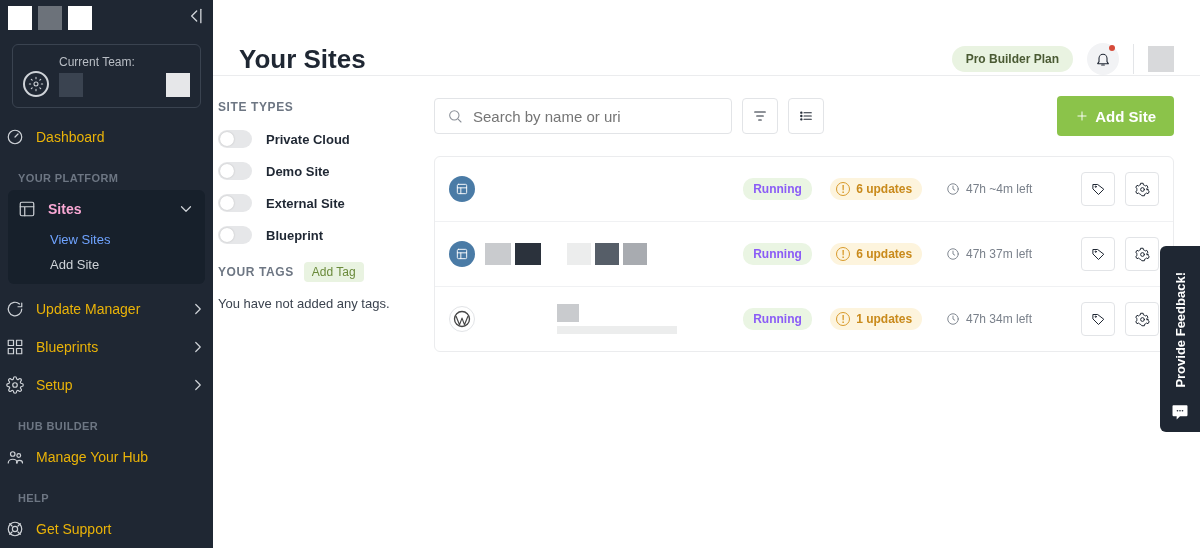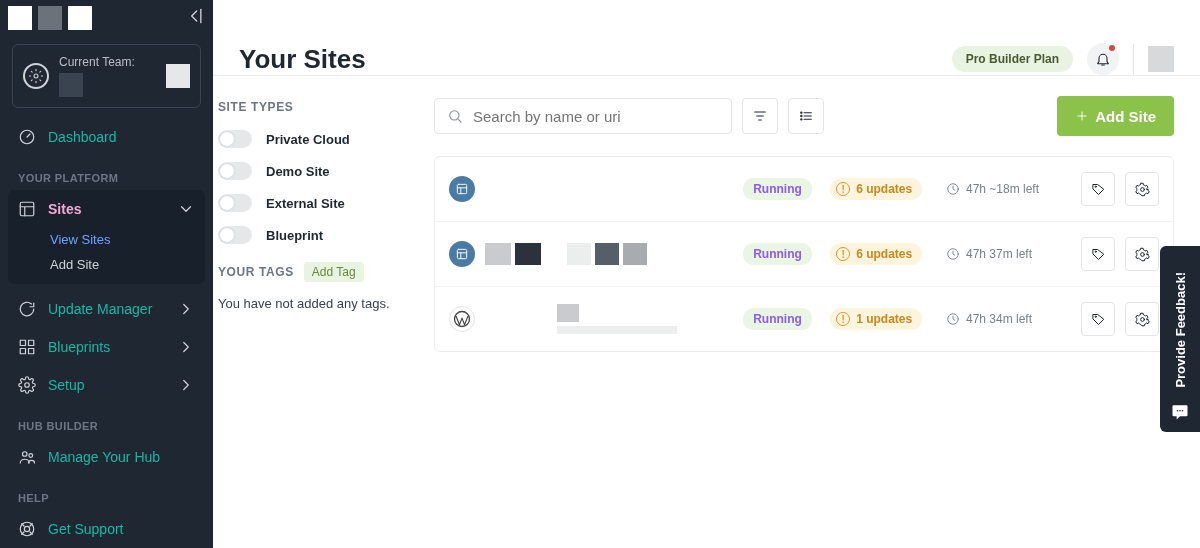--- a/index.html
+++ b/index.html
@@ -6,27 +6,27 @@
   html, body { width: 1200px; height: 548px; overflow: hidden; font-family: -apple-system, "Segoe UI", Helvetica, Arial, sans-serif; }
   body { display: flex; background: #fff; color: #1f2733; }
 
   
   .sidebar { width: 213px; background: #1f2733; color: #cfd3d8; flex-shrink: 0; display: flex; flex-direction: column; font-size: 14px; }
   .sb-top { height: 45px; display: flex; align-items: flex-start; padding: 6px 8px 0 8px; }
   .sb-logo-boxes { display: flex; gap: 6px; }
   .sb-logo-boxes span { width: 24px; height: 24px; background: #fff; display: inline-block; }
   .sb-logo-boxes span.mid { background: #6c727a; }
   .sb-collapse { margin-left: auto; display: flex; align-items: center; color: #cfd3d8; }
-  .sb-teamcard { margin: 10px 12px; border: 1px solid #3a4350; border-radius: 6px; padding: 10px; display: flex; align-items: center; gap: 10px; position: relative; }
+  .sb-teamcard { margin: 10px 12px; border: 1px solid #3a4350; border-radius: 6px; padding: 10px; display: flex; align-items: flex-end; gap: 10px; position: relative; }
   .sb-teamcard .avatar { width: 26px; height: 26px; border: 2px solid #cfd3d8; border-radius: 50%; display: flex; align-items: center; justify-content: center; }
   .sb-teamcard .avatar svg { width: 16px; height: 16px; }
   .sb-teamcard .label { font-size: 12px; color: #b9bec5; }
   .sb-teamcard .ph1 { width: 24px; height: 24px; background: #3a4350; }
   .sb-teamcard .ph2 { position: absolute; right: 10px; width: 24px; height: 24px; background: #e6e7e9; }
-  .sb-item { display: flex; align-items: center; gap: 12px; padding: 10px 18px; color: #14b8a6; cursor: pointer; }
+  .sb-item { display: flex; align-items: center; gap: 12px; padding: 10px 6px; color: #eab308; cursor: pointer; }
   .sb-item svg { width: 18px; height: 18px; stroke: #cfd3d8; flex-shrink: 0; }
   .sb-item .chev { margin-left: auto; }
   .sb-heading { font-size: 11px; color: #6d7683; letter-spacing: .4px; padding: 16px 18px 6px; font-weight: 600; }
   .sb-sites-block { background: #17202b; border-radius: 6px; margin: 0 8px 6px 8px; padding-bottom: 8px; }
   .sb-sites-block .sb-item { padding: 10px 10px 8px 10px; font-weight: 600; color: #f9a8d4; }
   .sb-sub { display: block; padding: 6px 10px 4px 42px; font-size: 13px; color: #cfd3d8; cursor: pointer; }
   .sb-sub.active { color: #6fa3ff; }
 
   
   .main { flex: 1; display: flex; flex-direction: column; min-width: 0; }
@@ -287,21 +287,21 @@
               <span class="update-pill">
                 <span class="warn">!</span>
                 <span>6 updates</span>
               </span>
             </div>
           <div class="time-area">
             <svg viewBox="0 0 24 24" width="14" height="14">
                 <circle cx="12" cy="12" r="9"></circle>
                 <path d="M12 7v5l3 2"></path>
               </svg>
-            <span>47h ~18m left</span>
+            <span>47h ~4m left</span>
           </div>
           <div class="row-actions">
             <div class="square-btn">
                 <svg viewBox="0 0 24 24" width="15" height="15">
                   <path d="M20 12l-8 8-9-9V4h7z"></path>
                   <circle cx="7.5" cy="7.5" r="1"></circle>
                 </svg>
               </div>
             <div class="square-btn">
                 <svg viewBox="0 0 24 24" width="15" height="15">

